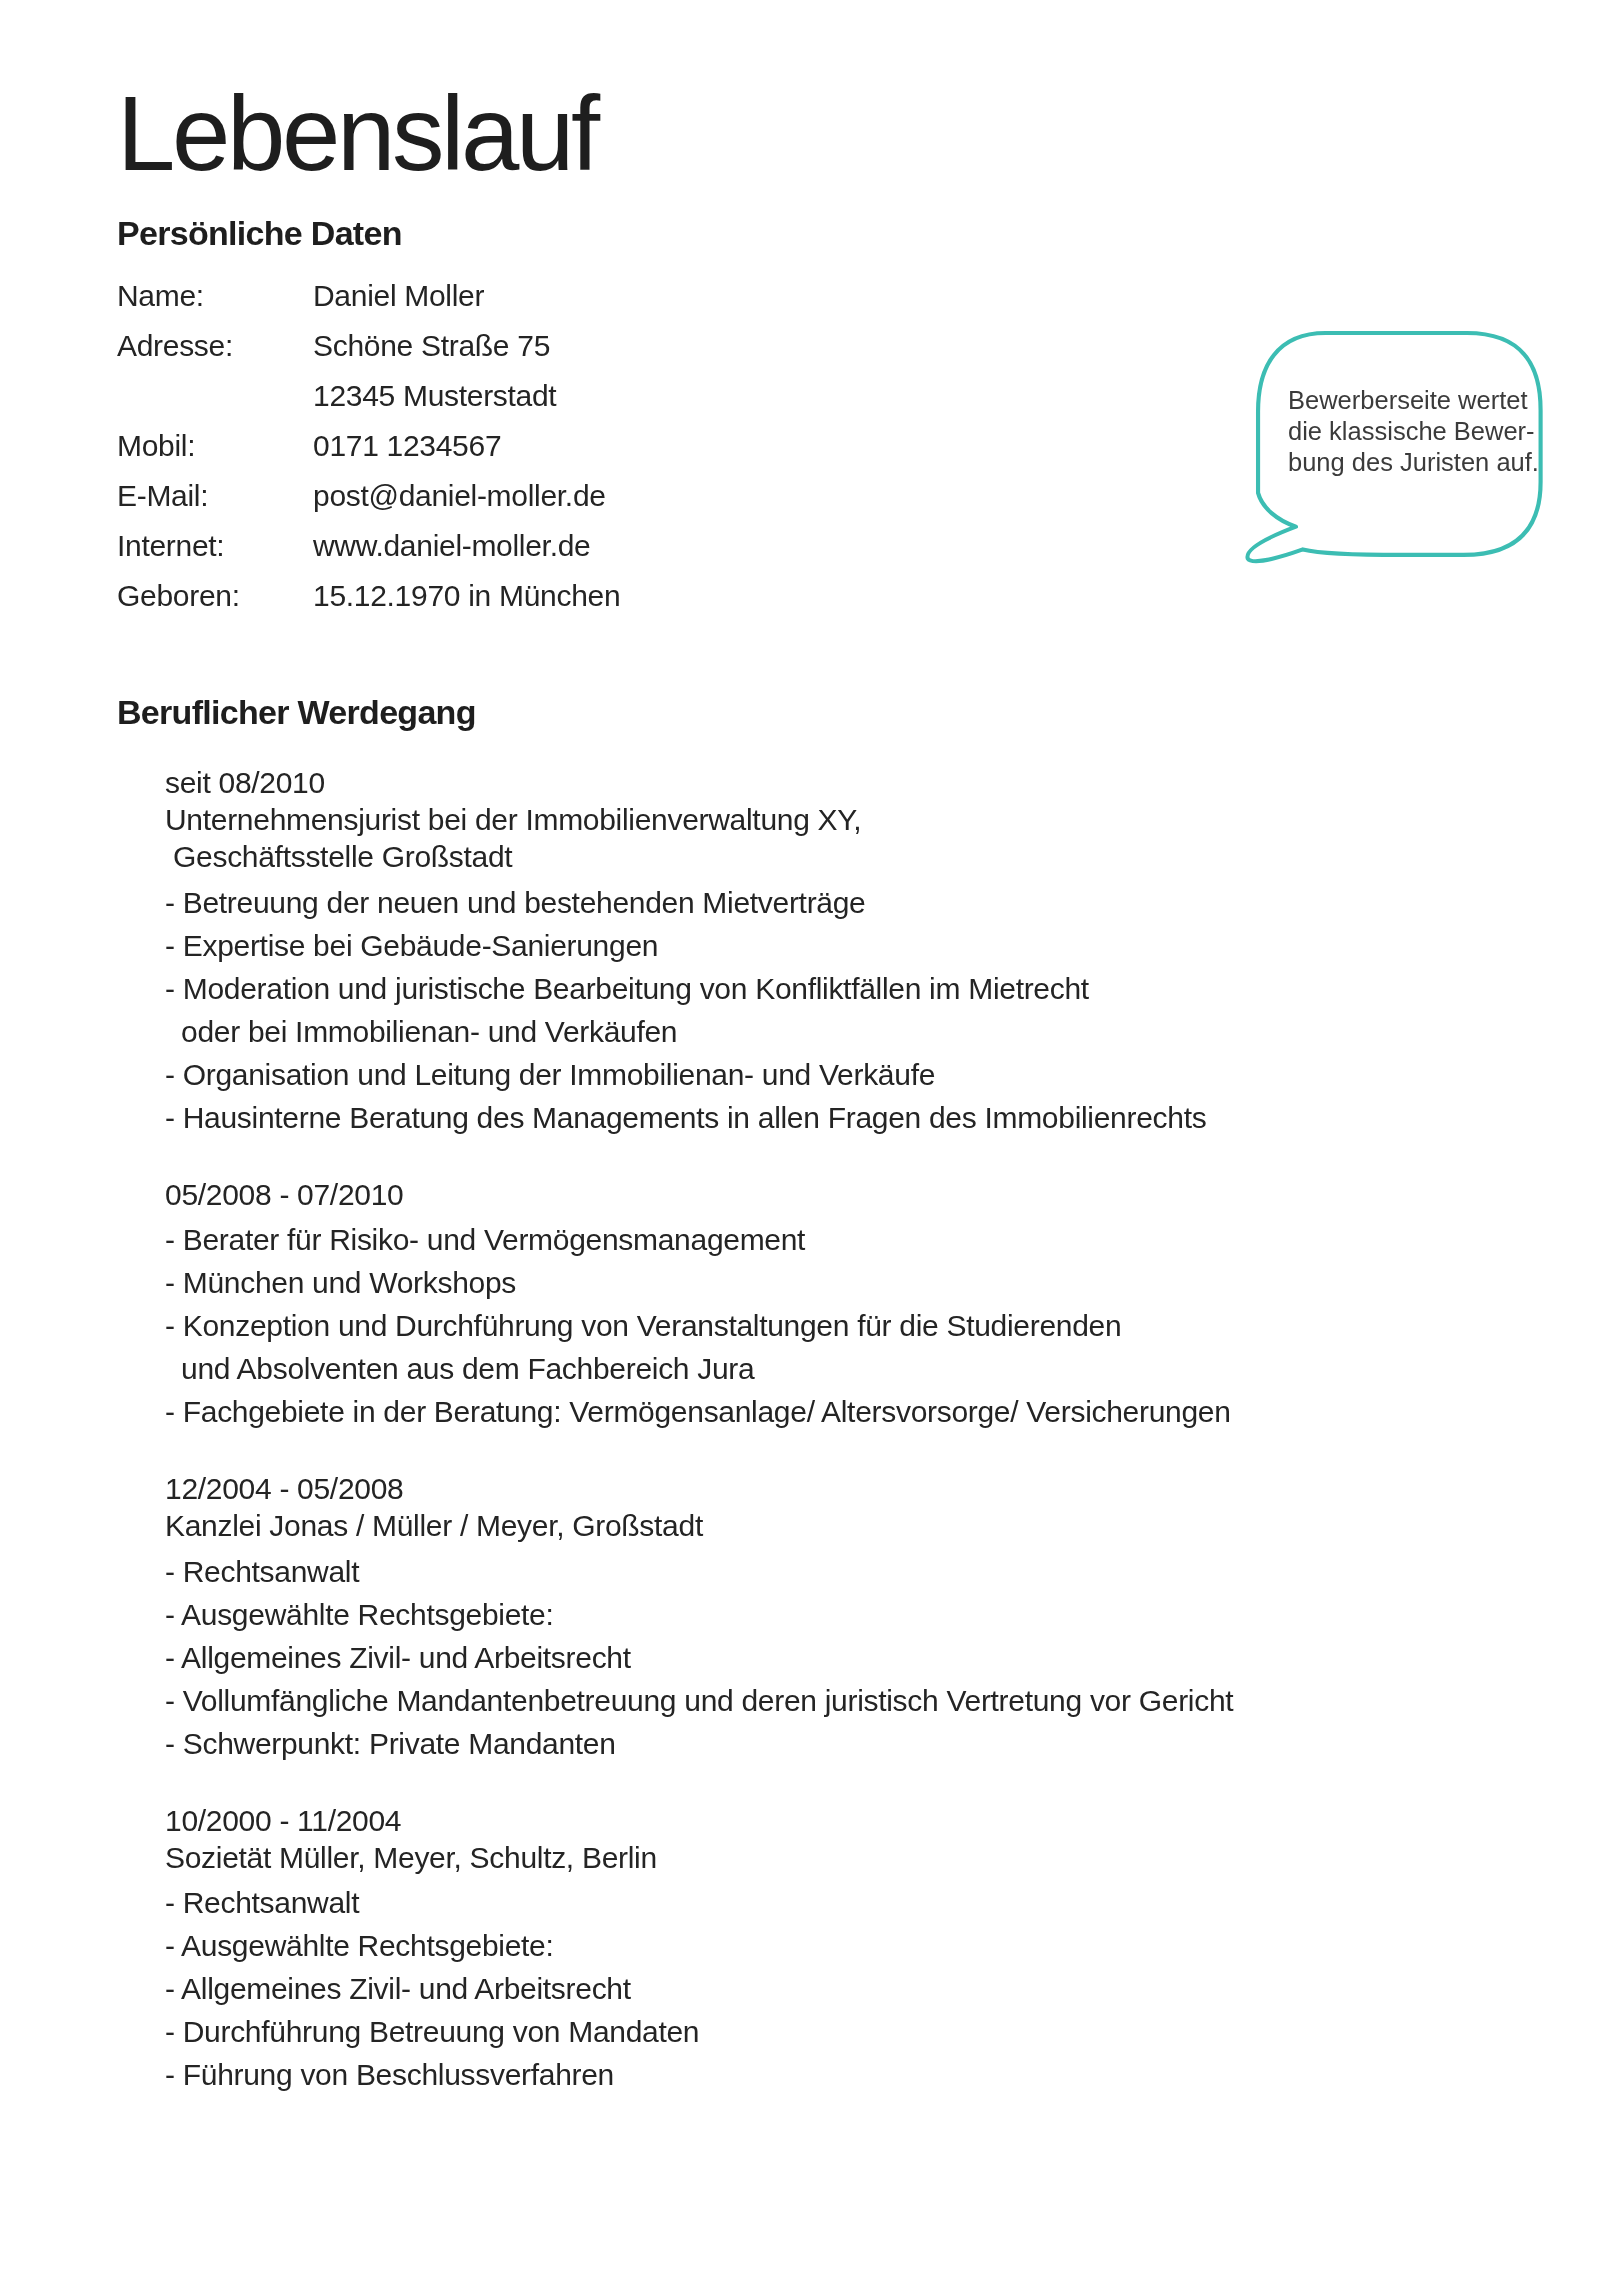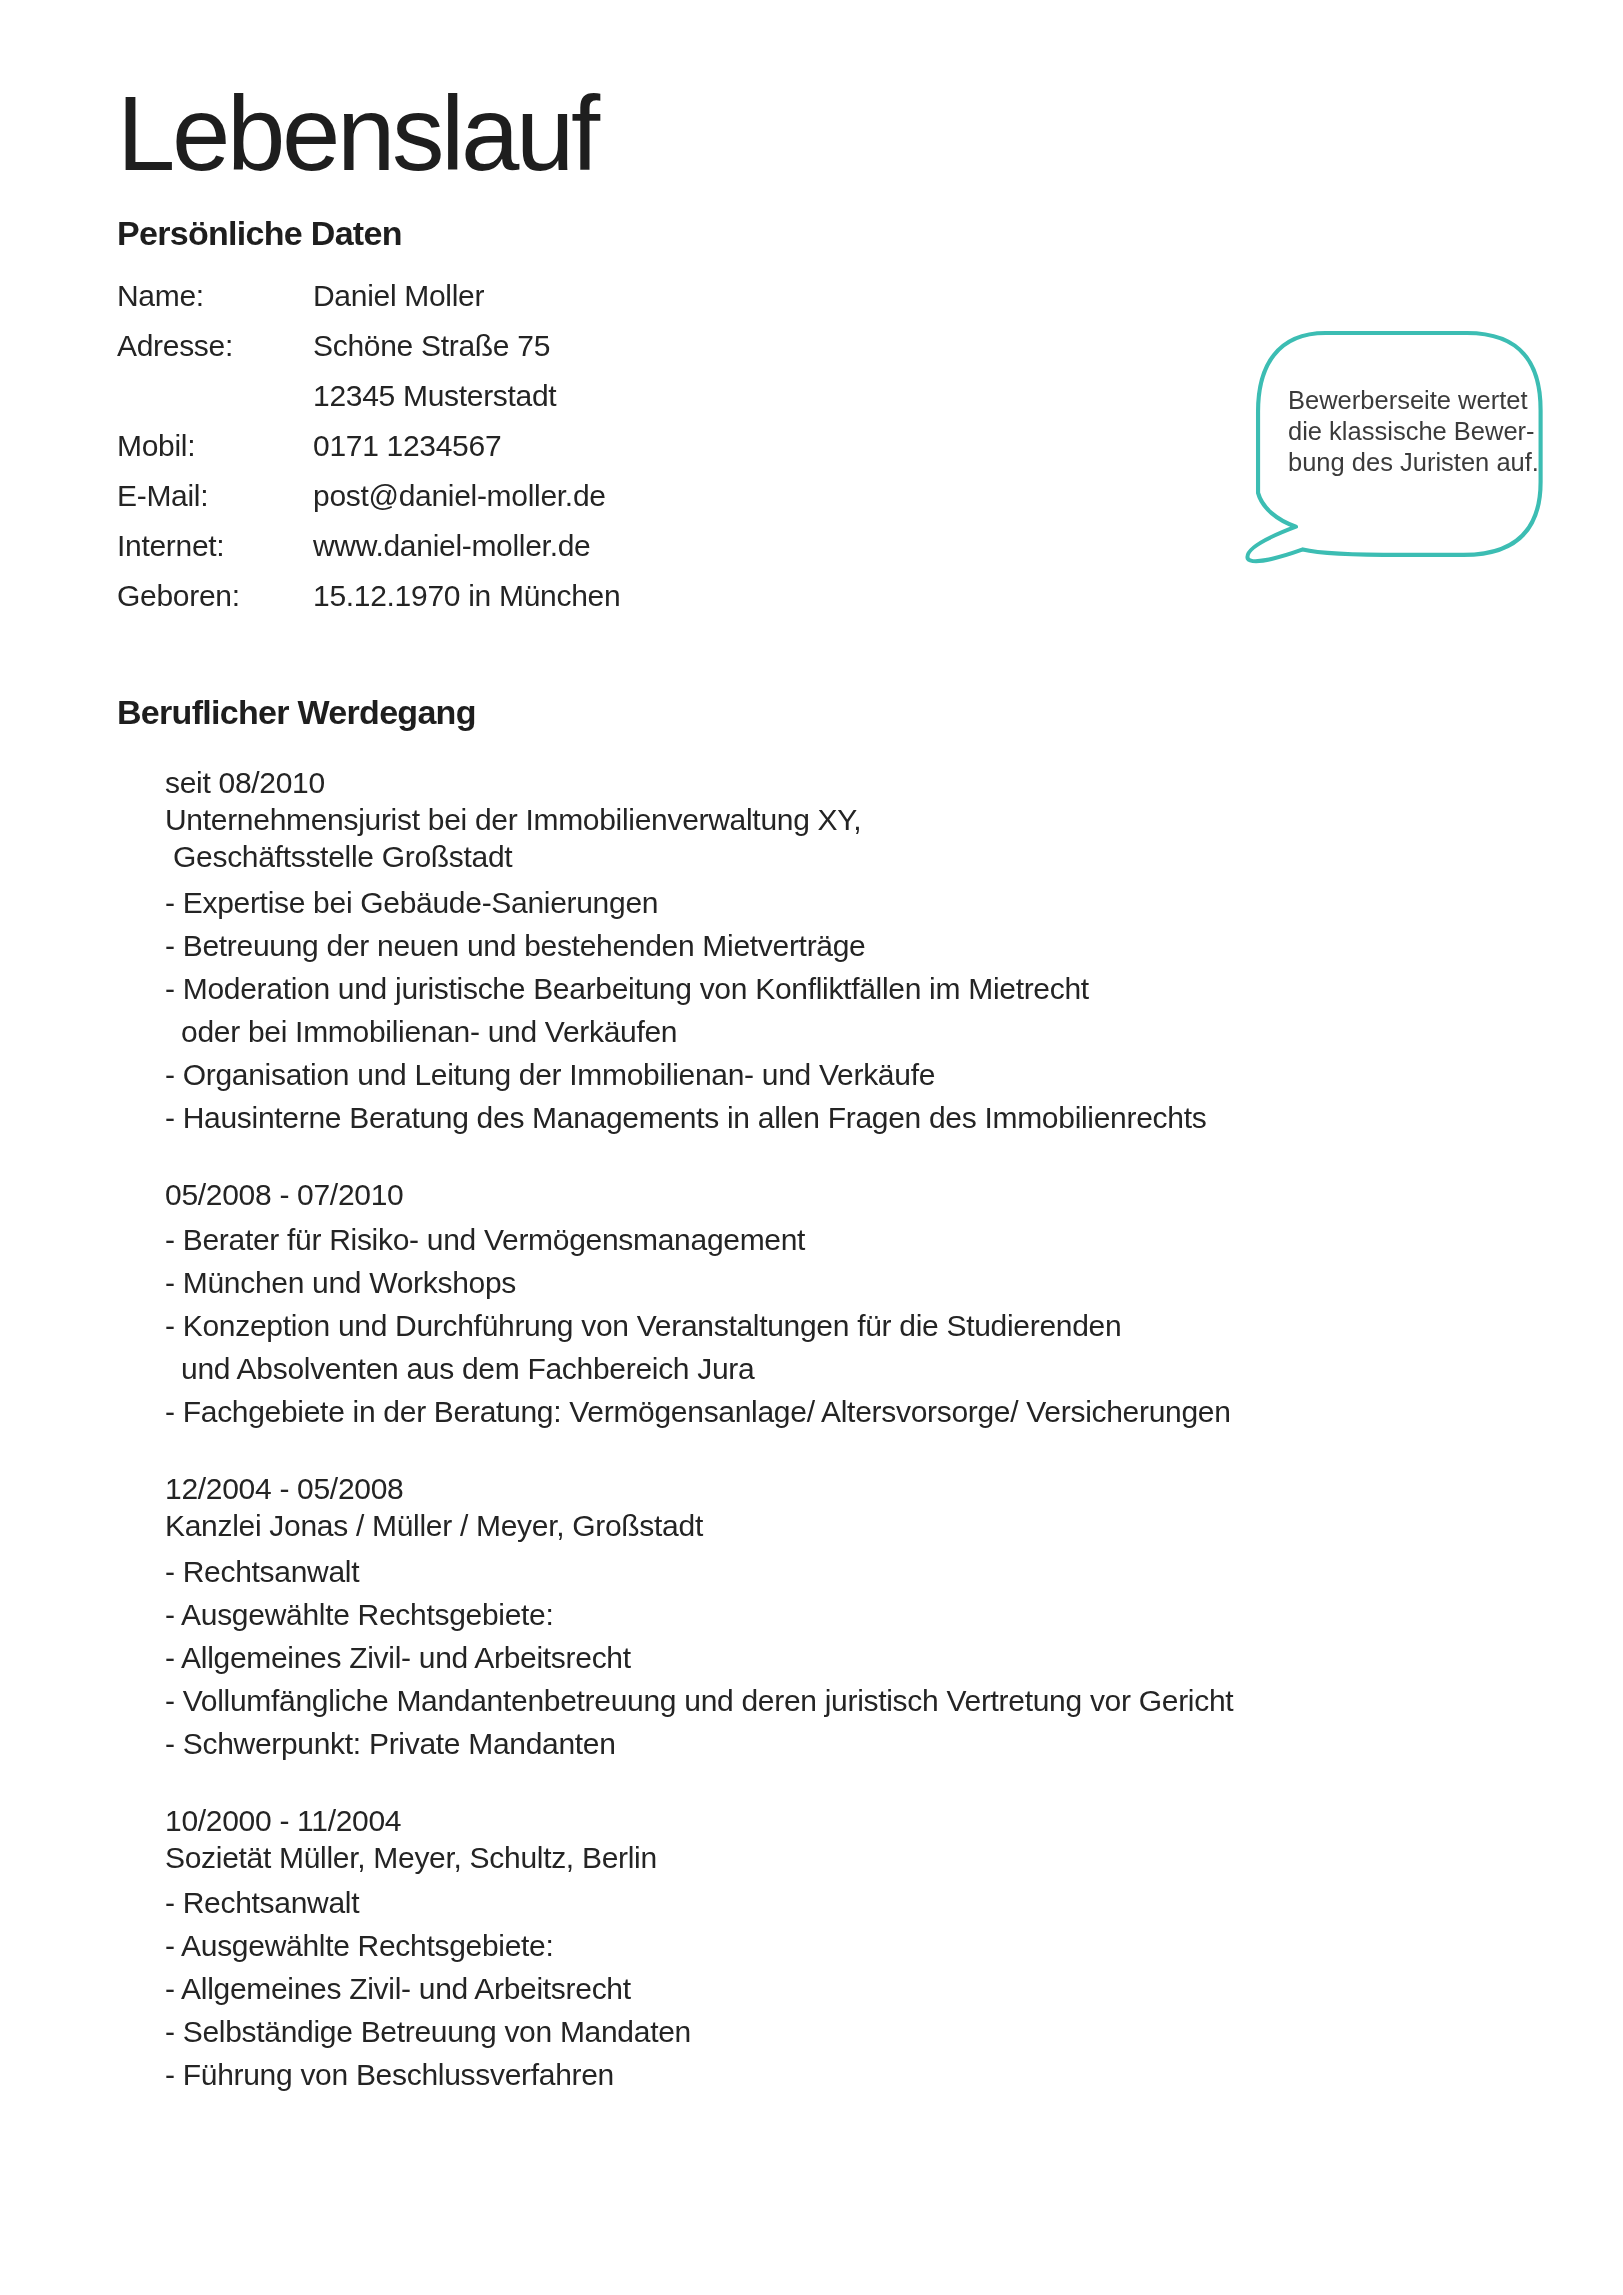--- a/index.html
+++ b/index.html
@@ -155,22 +155,22 @@
   </section>
 
   <section>
     <h2 class="section-heading career-heading">Beruflicher Werdegang</h2>
     <div class="career-entries">
         <div class="career-entry">
           <div class="entry-header-line">seit 08/2010</div>
           <div class="entry-header-line">Unternehmensjurist bei der Immobilienverwaltung XY,</div>
           <div class="entry-header-line"> Geschäftsstelle Großstadt</div>
           <div class="entry-bullets">
+            <div class="entry-bullet-line">- Betreuung der neuen und bestehenden Mietverträge</div>
             <div class="entry-bullet-line">- Expertise bei Gebäude-Sanierungen</div>
-            <div class="entry-bullet-line">- Betreuung der neuen und bestehenden Mietverträge</div>
             <div class="entry-bullet-line">- Moderation und juristische Bearbeitung von Konfliktfällen im Mietrecht</div>
             <div class="entry-bullet-line">  oder bei Immobilienan- und Verkäufen</div>
             <div class="entry-bullet-line">- Organisation und Leitung der Immobilienan- und Verkäufe</div>
             <div class="entry-bullet-line">- Hausinterne Beratung des Managements in allen Fragen des Immobilienrechts</div>
           </div>
         </div>
         <div class="career-entry">
           <div class="entry-header-line">05/2008 - 07/2010</div>
           <div class="entry-bullets">
             <div class="entry-bullet-line">- Berater für Risiko- und Vermögensmanagement</div>
@@ -191,21 +191,21 @@
             <div class="entry-bullet-line">- Schwerpunkt: Private Mandanten</div>
           </div>
         </div>
         <div class="career-entry">
           <div class="entry-header-line">10/2000 - 11/2004</div>
           <div class="entry-header-line">Sozietät Müller, Meyer, Schultz, Berlin</div>
           <div class="entry-bullets">
             <div class="entry-bullet-line">- Rechtsanwalt</div>
             <div class="entry-bullet-line">- Ausgewählte Rechtsgebiete:</div>
             <div class="entry-bullet-line">- Allgemeines Zivil- und Arbeitsrecht</div>
-            <div class="entry-bullet-line">- Selbständige Betreuung von Mandaten</div>
+            <div class="entry-bullet-line">- Durchführung Betreuung von Mandaten</div>
             <div class="entry-bullet-line">- Führung von Beschlussverfahren</div>
           </div>
         </div>
       </div>
   </section>
 
 </div>
 
 <div class="callout">
   <svg viewBox="0 0 460 370" aria-hidden="true">

